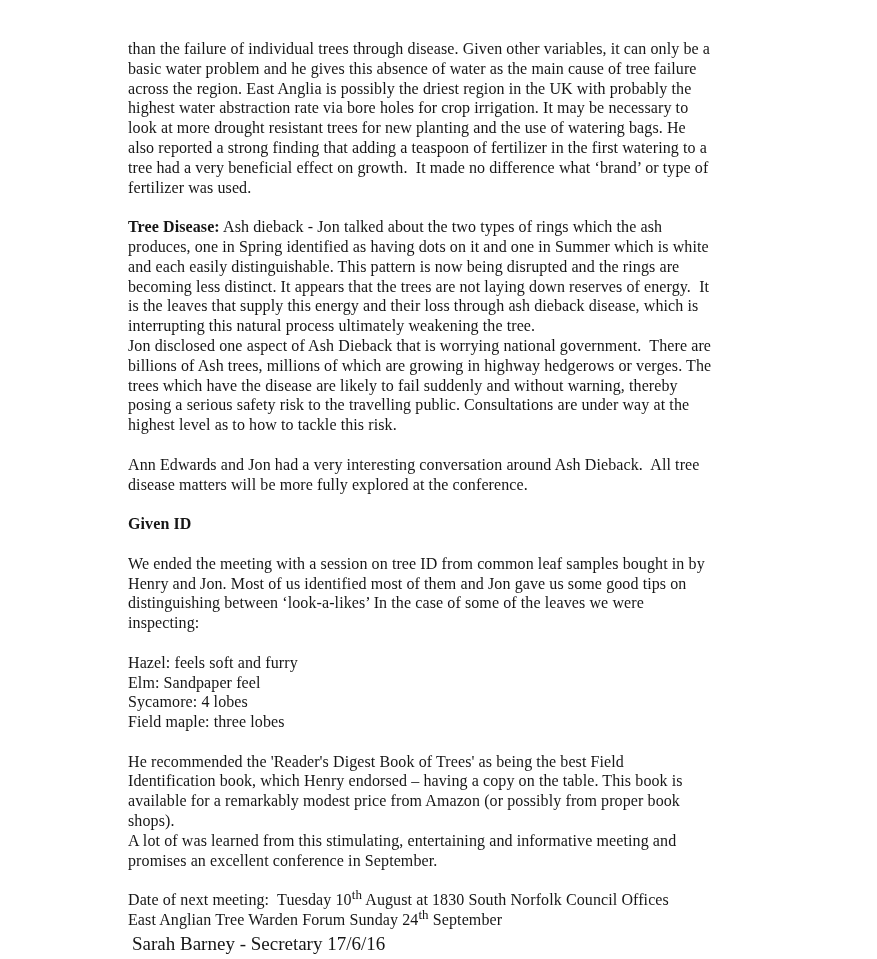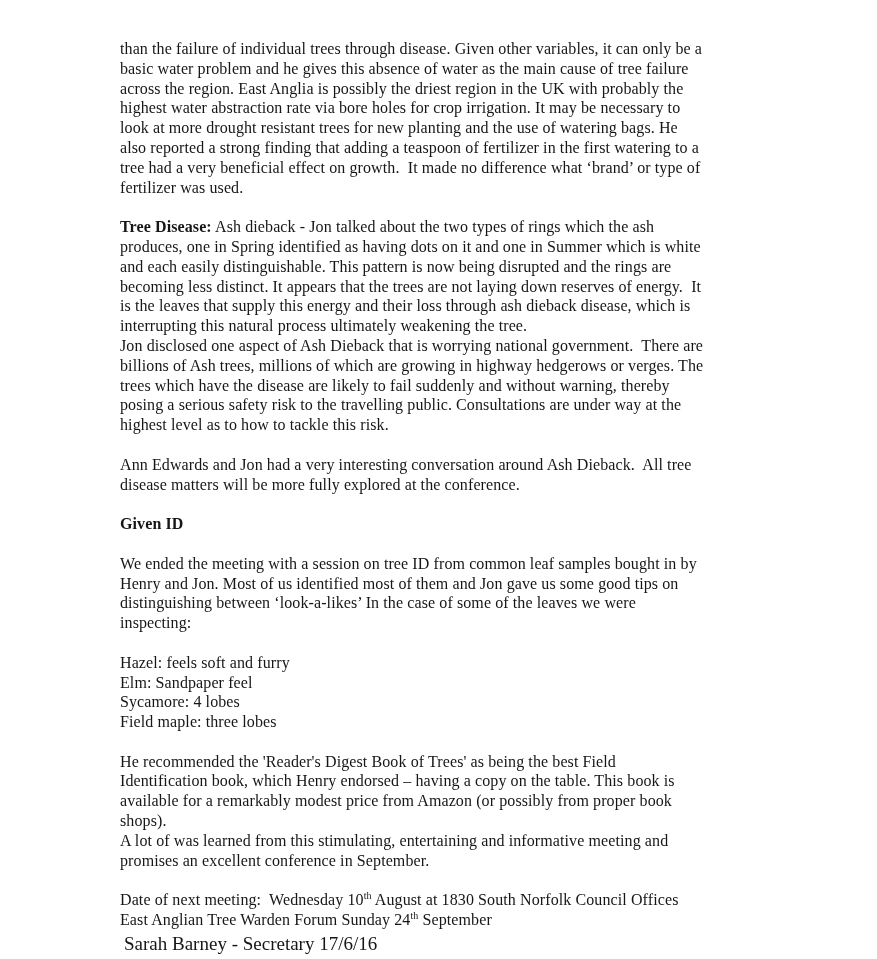--- a/index.html
+++ b/index.html
@@ -10,42 +10,42 @@
   body {
     width: 877px;
     height: 959px;
     position: relative;
     overflow: hidden;
     font-family: "Liberation Serif", "DejaVu Serif", serif;
     color: #161616;
   }
   .page {
     position: absolute;
-    left: 120px;
+    left: 128px;
     top: 39px;
     width: 665px;
   }
   .para {
     font-size: 16px;
     line-height: 19.8px;
     margin: 0 0 19.8px 0;
     white-space: pre-wrap;
     letter-spacing: 0.1px;
   }
   .para .lead {
     font-weight: bold;
   }
   .heading {
     font-weight: bold;
   }
   .date {
     margin-bottom: 0;
   }
   sup {
-    font-size: 10px;
+    font-size: 13px;
     line-height: 0;
     vertical-align: super;
   }
   .footer {
     font-size: 19px;
     line-height: 19.8px;
     margin: 4px;
     white-space: pre-wrap;
   }
 </style>
@@ -82,15 +82,15 @@
   <p class="para">Hazel: feels soft and furry
 Elm: Sandpaper feel
 Sycamore: 4 lobes
 Field maple: three lobes</p>
   <p class="para">He recommended the 'Reader's Digest Book of Trees' as being the best Field
 Identification book, which Henry endorsed – having a copy on the table. This book is
 available for a remarkably modest price from Amazon (or possibly from proper book
 shops).
 A lot of was learned from this stimulating, entertaining and informative meeting and
 promises an excellent conference in September.</p>
-  <p class="para date"><span>Date of next meeting:  Wednesday 10</span><sup>th</sup><span> August at 1830 South Norfolk Council Offices</span><br><span>East Anglian Tree Warden Forum Sunday 24</span><sup>th</sup><span> September</span></p>
+  <p class="para date"><span>Date of next meeting:  Tuesday 10</span><sup>th</sup><span> August at 1830 South Norfolk Council Offices</span><br><span>East Anglian Tree Warden Forum Sunday 24</span><sup>th</sup><span> September</span></p>
   <p class="footer">Sarah Barney - Secretary 17/6/16</p>
 </div>
 
 </body></html>

